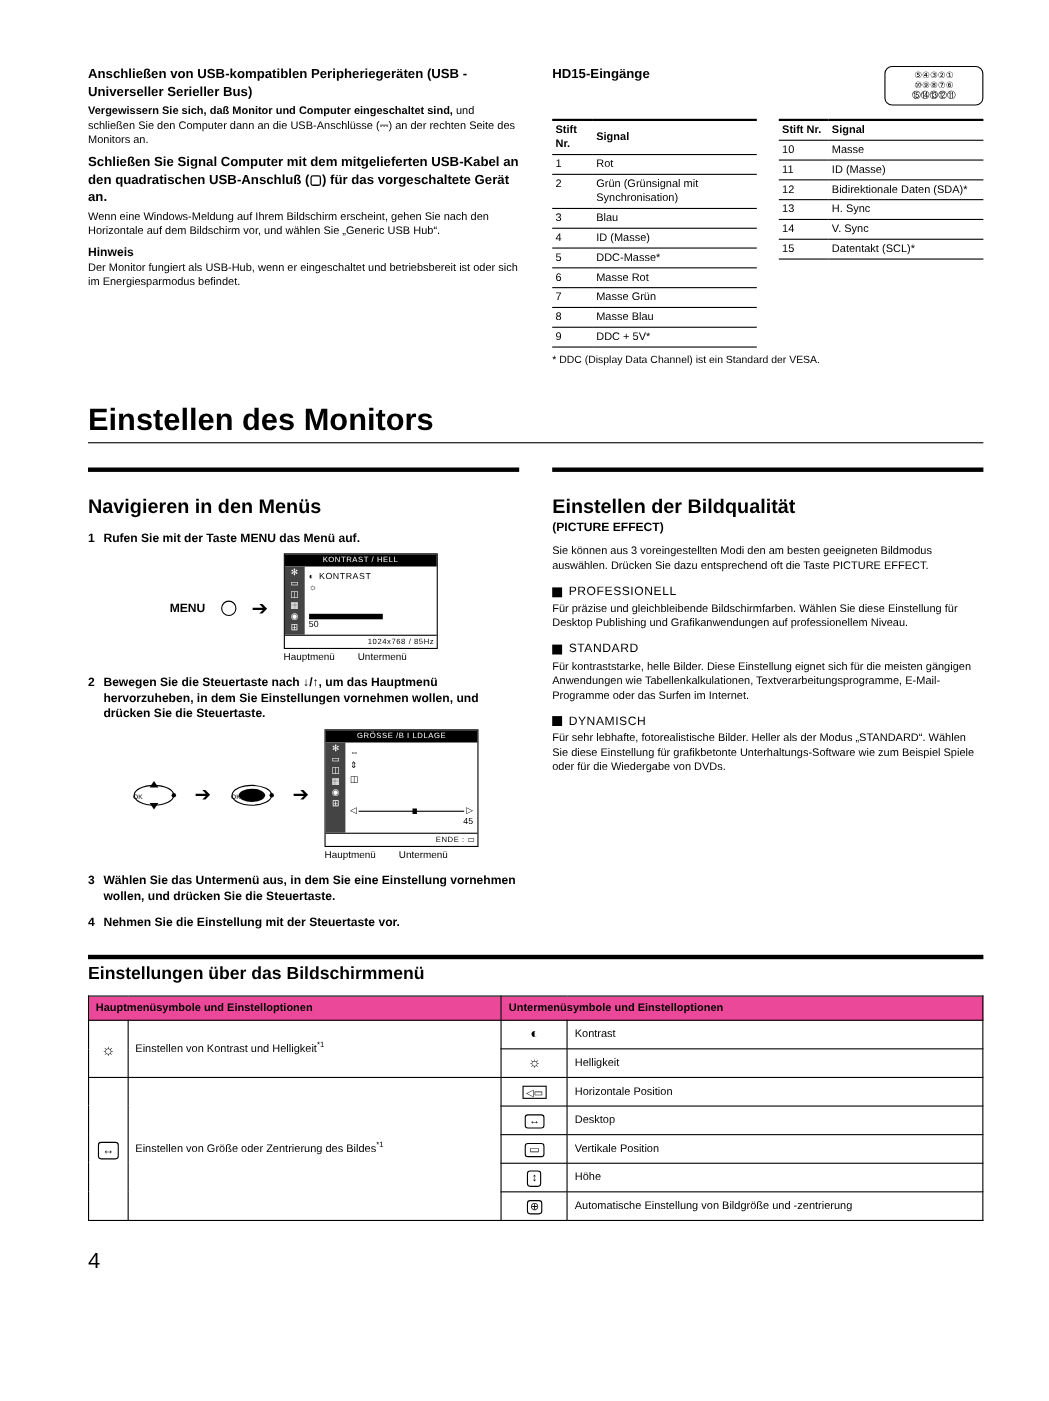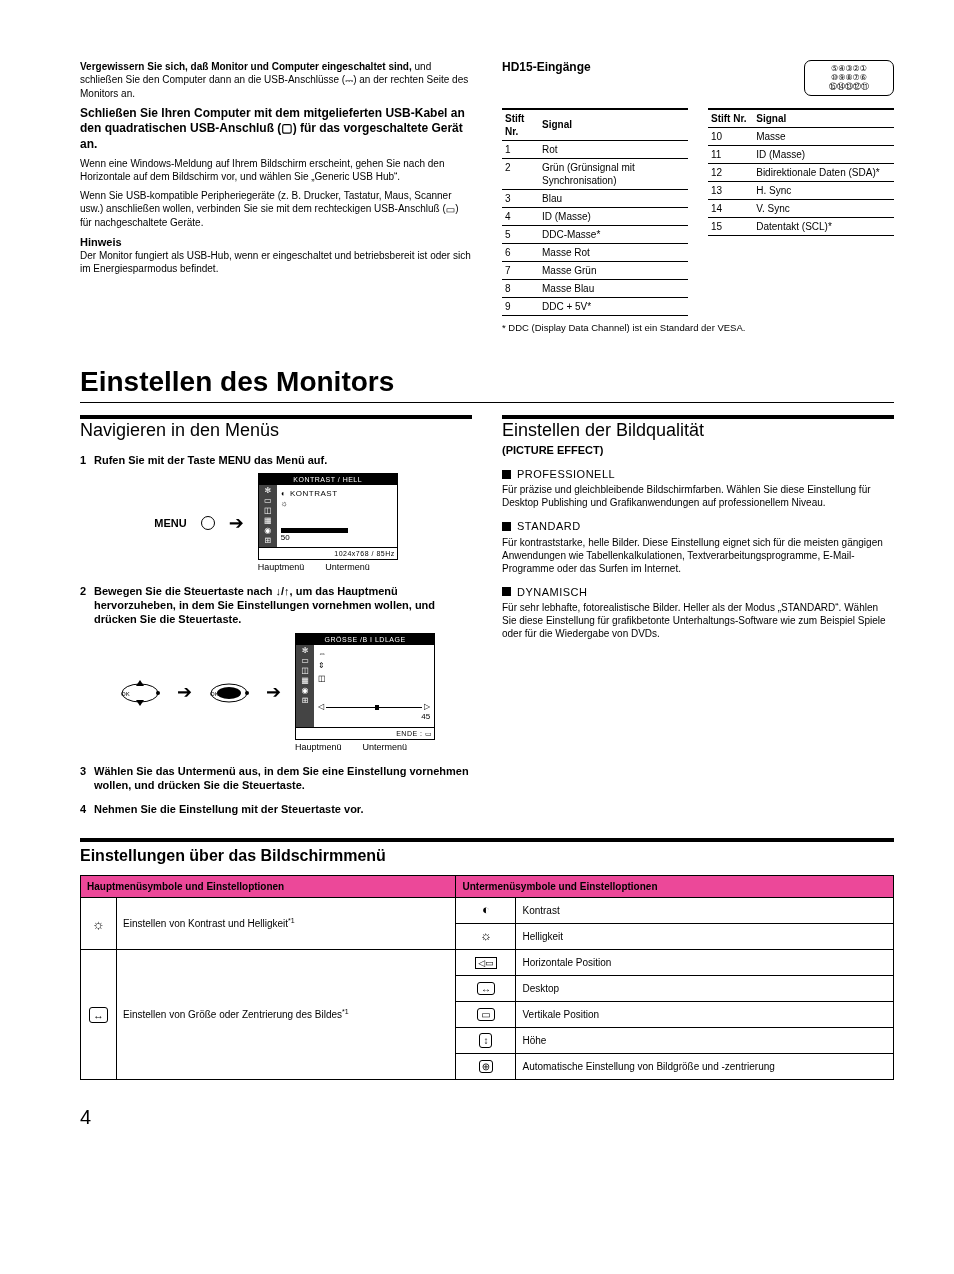--- a/index.html
+++ b/index.html
@@ -22,24 +22,24 @@
   .inline-icon { display:inline-block; vertical-align:middle; }
   h1.main {
     font-size: 28px;
     font-weight: bold;
     margin: 30px 0 8px 0;
     border-bottom: 1px solid #000;
     padding-bottom: 2px;
   }
   h2.sec {
     font-size: 18px;
-    font-weight: normal;
-    margin: 4px 0 2px 0;
+    font-weight: bold;
+    margin: 14px 0 2px 0;
     border-top: 4px solid #000;
-    padding-top: 0;
+    padding-top: 20px;
   }
   .subtitle { font-weight: bold; font-size: 11px; margin-bottom: 8px; }
   .body10 { font-size: 10px; margin-bottom: 10px; }
   .mode-row { display:flex; align-items:center; margin-top:10px; margin-bottom:2px; }
   .mode-sq { width:9px; height:9px; background:#000; margin-right:6px; }
   .mode-name { font-size:11px; letter-spacing:0.5px; }
   .step { font-size:11px; font-weight:bold; margin:10px 0 4px 0; display:flex; }
   .step-num { width:14px; flex-shrink:0; }
   .step-body { flex:1; }
   .illus-row { display:flex; align-items:center; justify-content:center; gap:14px; margin:6px 0; }
@@ -93,30 +93,28 @@
   .sub-icon-cell { width:60px; text-align:center; font-size:13px; }
   .page-num { font-size:20px; margin-top:24px; }
   sup { font-size:0.7em; }
 </style>
 </head>
 <body>
 
 <div class="two-col">
 
   <div class="col">
+    <div class="hsub">Anschließen von USB-kompatiblen Peripheriegeräten (USB - Universeller Serieller Bus)</div>
     <div class="para">
       <b>Vergewissern Sie sich, daß Monitor und Computer eingeschaltet sind,</b><span> und schließen Sie den Computer dann an die USB-Anschlüsse (</span><span class="inline-icon">⎓</span><span>) an der rechten Seite des Monitors an.</span>
     </div>
     <div class="hsub">
-      <span>Schließen Sie Ihren Computer mit dem mitgelieferten USB-Kabel an den quadratischen USB-Anschluß (</span><span class="inline-icon">▢</span><span>) für das vorgeschaltete Gerät an.</span>
+      <span>Schließen Sie Signal Computer mit dem mitgelieferten USB-Kabel an den quadratischen USB-Anschluß (</span><span class="inline-icon">▢</span><span>) für das vorgeschaltete Gerät an.</span>
     </div>
     <div class="para">Wenn eine Windows-Meldung auf Ihrem Bildschirm erscheint, gehen Sie nach den Horizontale auf dem Bildschirm vor, und wählen Sie „Generic USB Hub“.</div>
-    <div class="para">
-      <span>Wenn Sie USB-kompatible Peripheriegeräte (z. B. Drucker, Tastatur, Maus, Scanner usw.) anschließen wollen, verbinden Sie sie mit dem rechteckigen USB-Anschluß (</span><span class="inline-icon">▭</span><span>) für nachgeschaltete Geräte.</span>
-    </div>
     <div class="note-label">Hinweis</div>
     <div class="note-text">Der Monitor fungiert als USB-Hub, wenn er eingeschaltet und betriebsbereit ist oder sich im Energiesparmodus befindet.</div>
   </div>
 
   <div class="col">
     <div style="display:flex; align-items:flex-start; justify-content:space-between;">
       <div class="hsub">HD15-Eingänge</div>
       <div class="pin-diagram">
         <div>⑤④③②①</div>
         <div>⑩⑨⑧⑦⑥</div>
@@ -319,20 +317,21 @@
     </div>
     <div class="step">
       <span class="step-num">4</span>
       <span class="step-body">Nehmen Sie die Einstellung mit der Steuertaste vor.</span>
     </div>
   </div>
 
   <div class="col">
     <h2 class="sec" style="margin-bottom:0;">Einstellen der Bildqualität</h2>
     <div class="subtitle">(PICTURE EFFECT)</div>
+    <div class="body10">Sie können aus 3 voreingestellten Modi den am besten geeigneten Bildmodus auswählen. Drücken Sie dazu entsprechend oft die Taste PICTURE EFFECT.</div>
 
     <div class="mode-row">
         <div class="mode-sq"></div>
         <span class="mode-name">PROFESSIONELL</span>
       </div>
     <div class="body10">Für präzise und gleichbleibende Bildschirmfarben. Wählen Sie diese Einstellung für Desktop Publishing und Grafikanwendungen auf professionellem Niveau.</div>
 
     <div class="mode-row">
         <div class="mode-sq"></div>
         <span class="mode-name">STANDARD</span>

